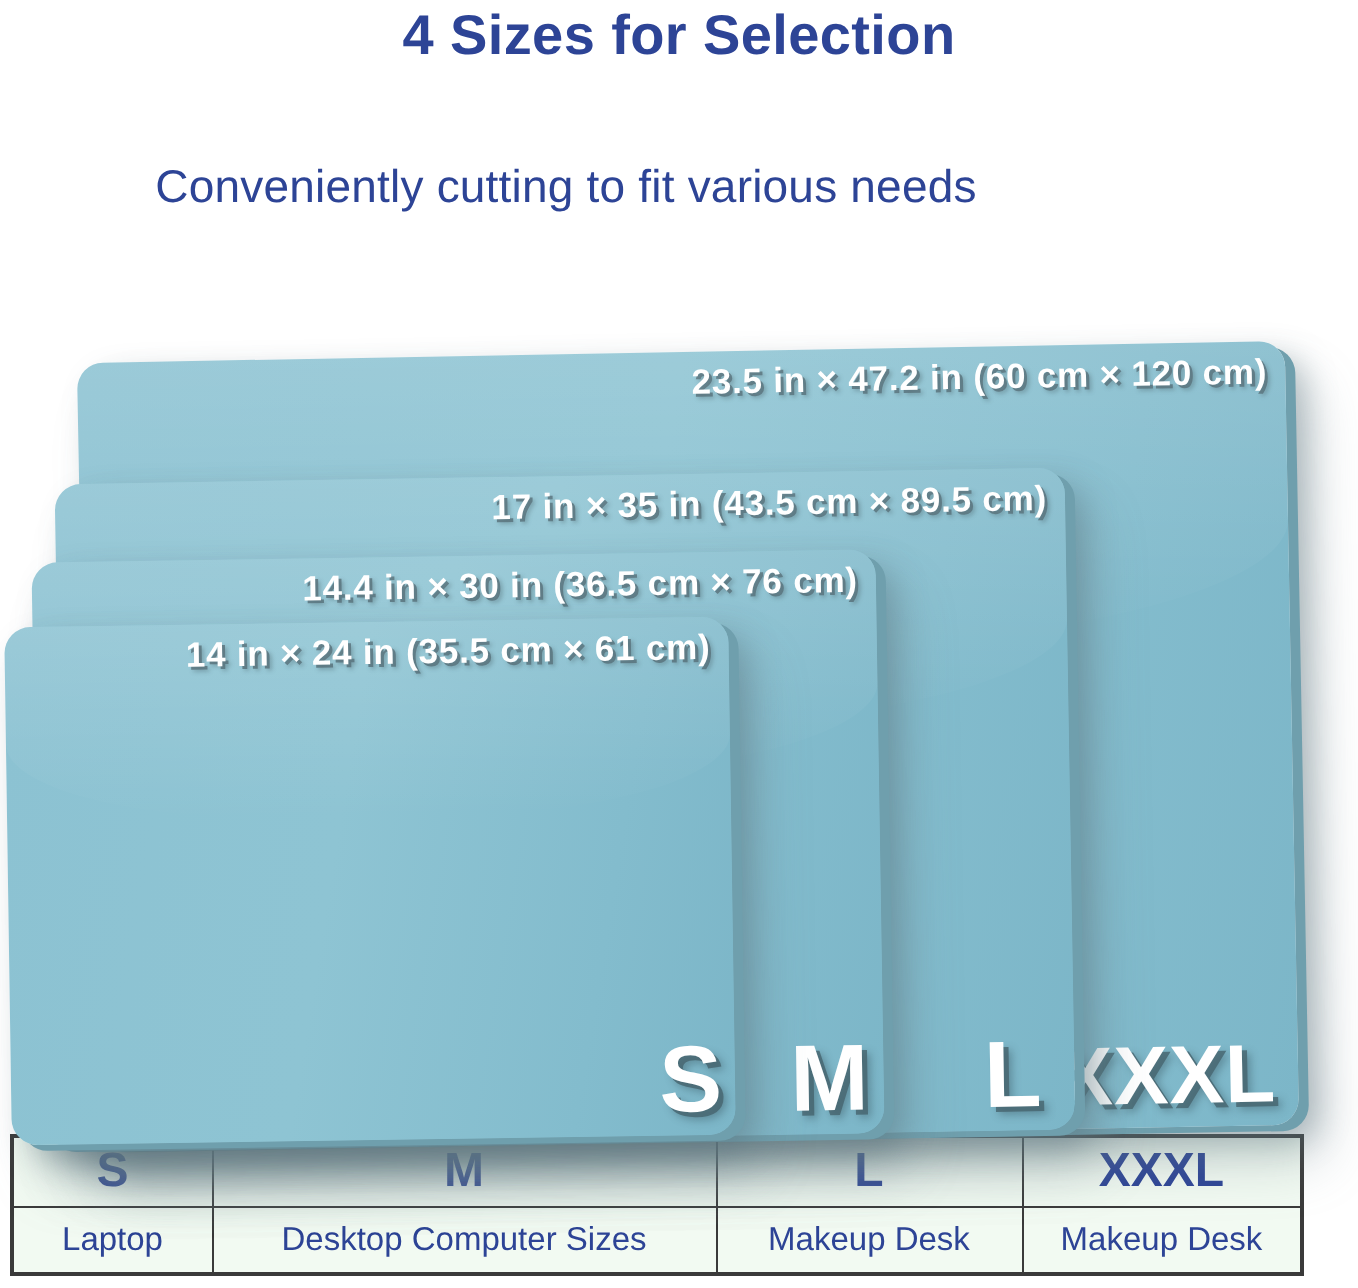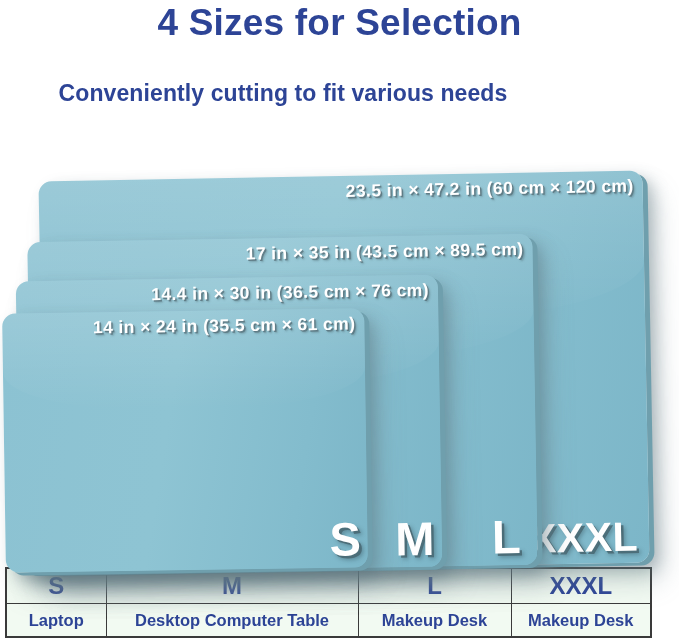--- a/index.html
+++ b/index.html
@@ -16,34 +16,34 @@
     -webkit-font-smoothing: antialiased;
   }
 
   
   #title {
     position: absolute;
     left: 0;
     top: 2px;
     width: 679px;
     text-align: center;
-    font-size: 37px;
+    font-size: 28px;
     font-weight: bold;
     color: #2d4496;
     letter-spacing: 0.2px;
     white-space: nowrap;
   }
   #subtitle {
     position: absolute;
     left: 0;
     top: 80px;
     width: 566px;
     text-align: center;
     font-size: 23px;
-    font-weight: bold;
+    font-weight: normal;
     color: #2d4496;
     letter-spacing: 0.1px;
     white-space: nowrap;
   }
 
   
   #mat-stack {
     position: absolute;
     left: 0;
     top: 150px;
@@ -145,21 +145,21 @@
   }
   #size-table tr.size-row td {
     height: 34px;
     font-size: 24px;
     font-weight: bold;
     padding: 0;
   }
   #size-table tr.use-row td {
     height: 32px;
     font-size: 16.5px;
-    font-weight: bold;
+    font-weight: normal;
     padding: 0 4px;
     white-space: nowrap;
   }
   col.c1 { width: 100px; }
   col.c2 { width: 252px; }
   col.c3 { width: 153px; }
   col.c4 { width: 140px; }
 </style>
 </head>
 <body>
@@ -200,18 +200,18 @@
   </colgroup>
   <tbody>
     <tr class="size-row">
       <td>S</td>
       <td>M</td>
       <td>L</td>
       <td>XXXL</td>
     </tr>
     <tr class="use-row">
       <td>Laptop</td>
-      <td>Desktop Computer Table</td>
+      <td>Desktop Computer Sizes</td>
       <td>Makeup Desk</td>
       <td>Makeup Desk</td>
     </tr>
   </tbody>
 </table>
 
 </body></html>

